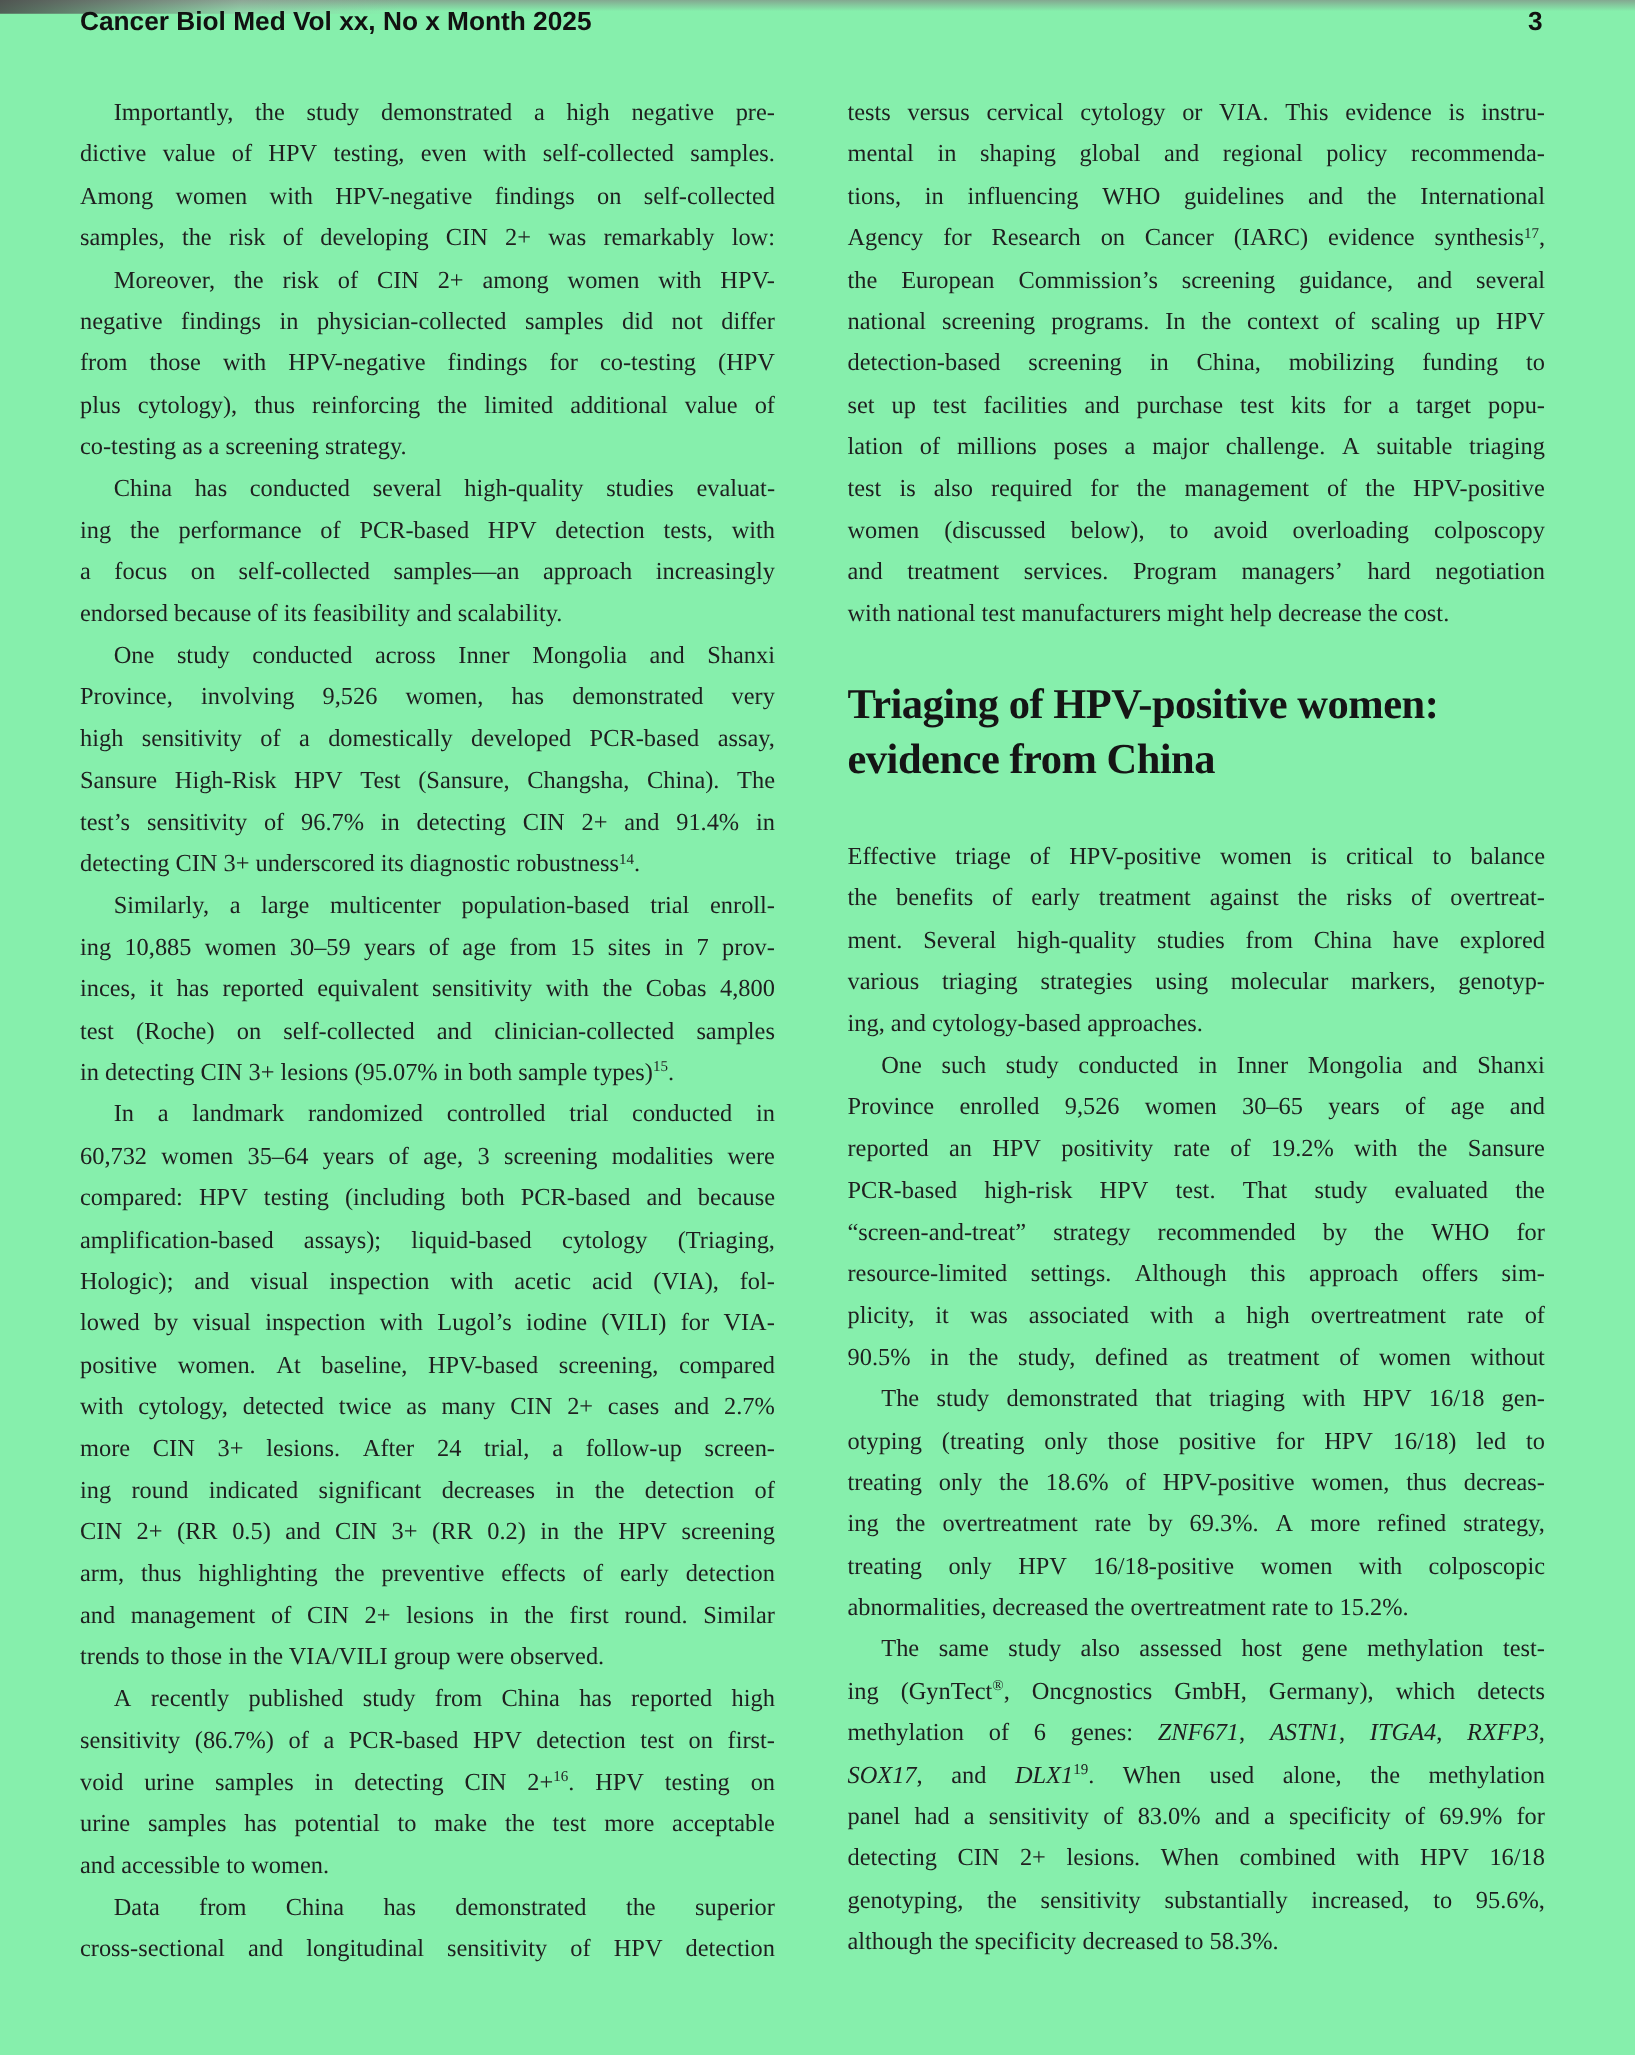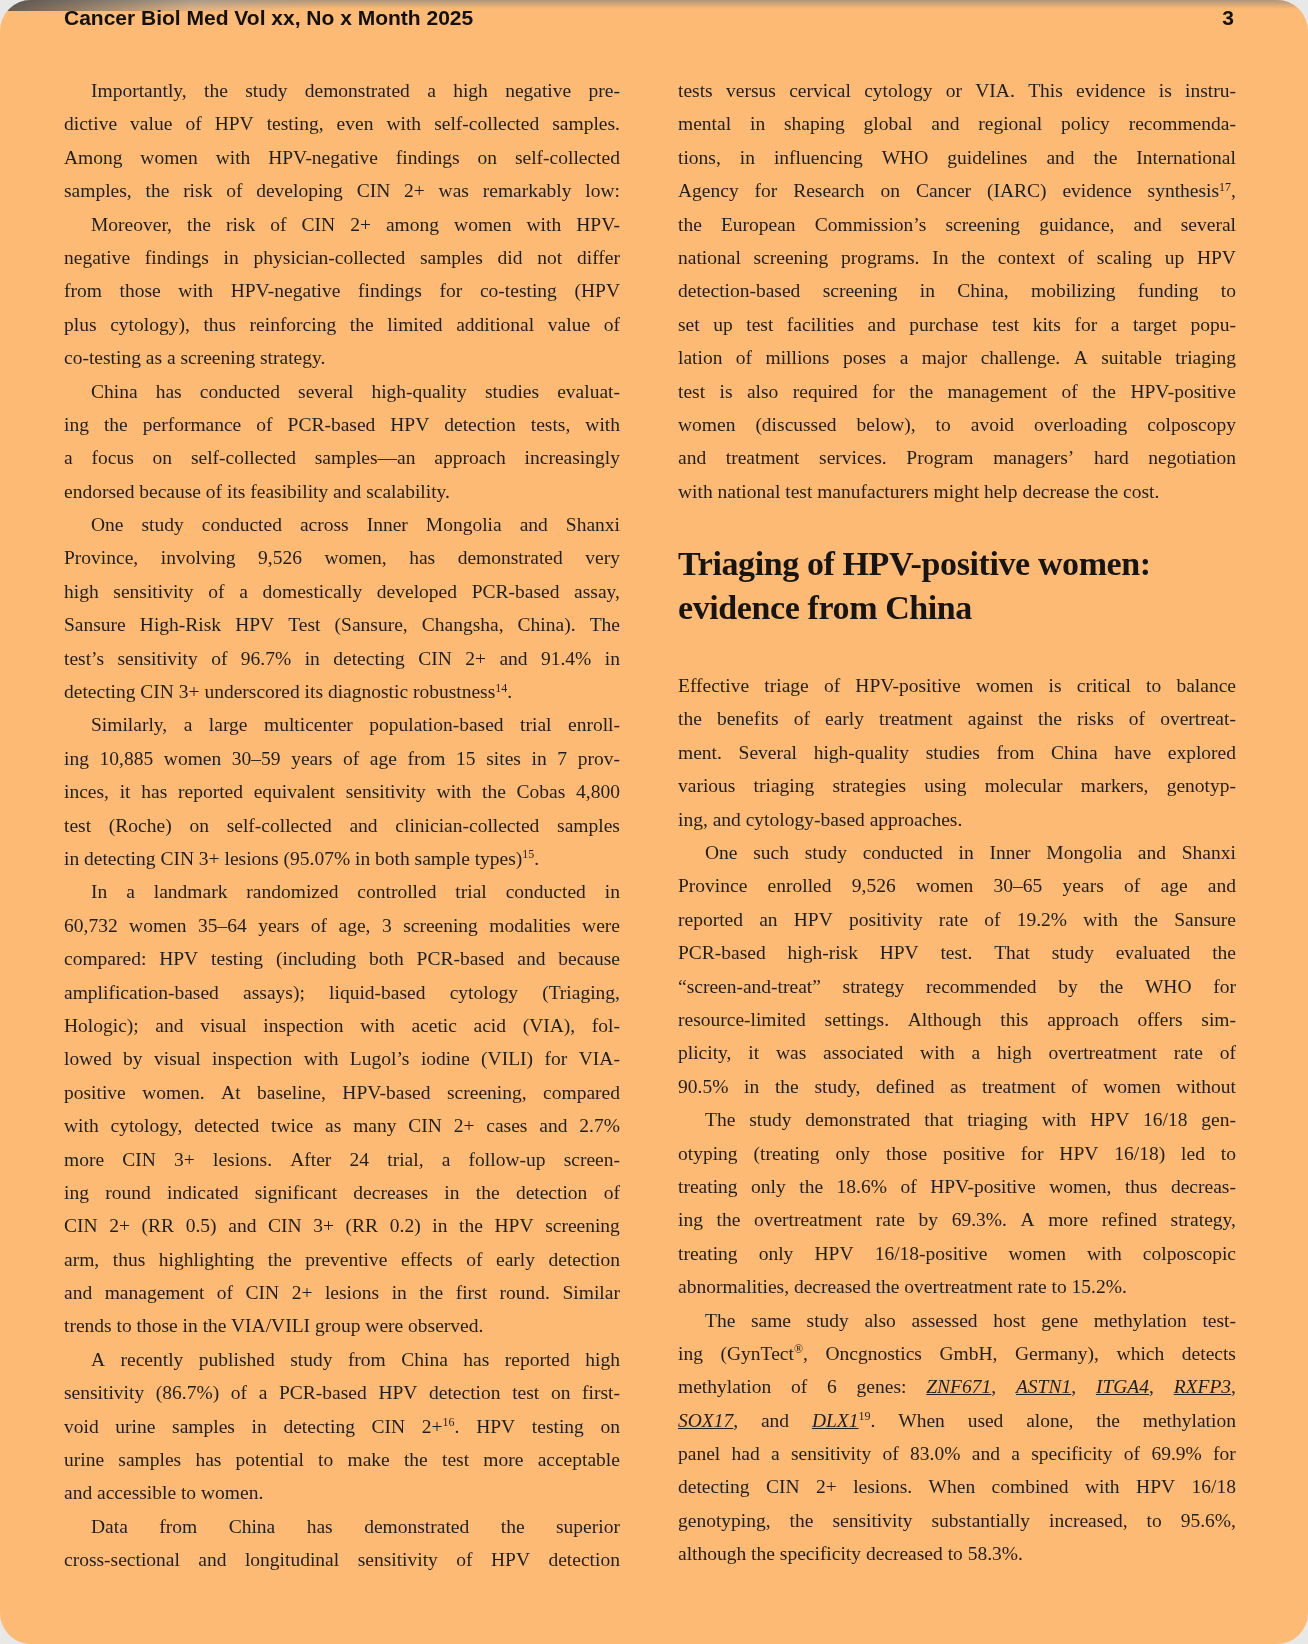--- a/index.html
+++ b/index.html
@@ -1,24 +1,23 @@
 <!DOCTYPE html>
 <html><head>
 <meta charset="utf-8">
 <style>
   html,body{margin:0;padding:0;background:#e8e8e8;}
   .page{
     position:relative;
     width:1308px;height:1644px;
-    background:#fdba74;
+    background:#86efac;
     font-family:"Liberation Serif", serif;
     color:#1f1f1f;
     overflow:hidden;
     margin:0 auto;
-    border-radius:31px;
   }
   .scan-edge{
     position:absolute;top:0;left:0;right:0;height:9px;
     background:linear-gradient(to bottom, rgba(130,130,130,.65), rgba(255,255,255,0));
     pointer-events:none;
   }
   .scan-corner{
     position:absolute;top:0;left:0;width:320px;height:11px;
     background:linear-gradient(100deg, rgba(70,70,70,.85), rgba(160,160,160,.35) 60%, rgba(255,255,255,0));
     pointer-events:none;
@@ -32,23 +31,23 @@
   .col{position:absolute;top:74px;overflow:hidden;}
   .col-left{left:64px;width:556px;}
   .col-right{left:678px;width:558px;}
   .line{
     font-size:19.5px;
     line-height:33.4px;height:33.4px;
     white-space:nowrap;
   }
   .jl{display:flex;justify-content:space-between;align-items:baseline;}
   .last{display:block;text-align:left;}
-  .indent{padding-left:27px;}
+  .indent{padding-left:27px;align-items:flex-end;}
   .w{white-space:nowrap;}
-  em{font-style:italic;text-decoration:underline;}
+  em{font-style:italic;}
   sup{
     font-size:12px;line-height:0;
     position:relative;top:-6.5px;
     vertical-align:baseline;
   }
   h2.section-heading{
     margin:34px 0 39px 0;
     font-size:34px;font-weight:bold;
     letter-spacing:-0.4px;
     color:#151515;

